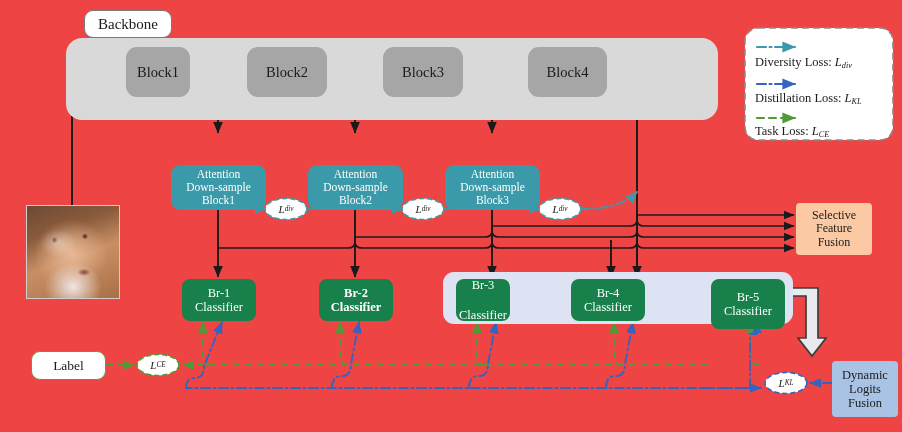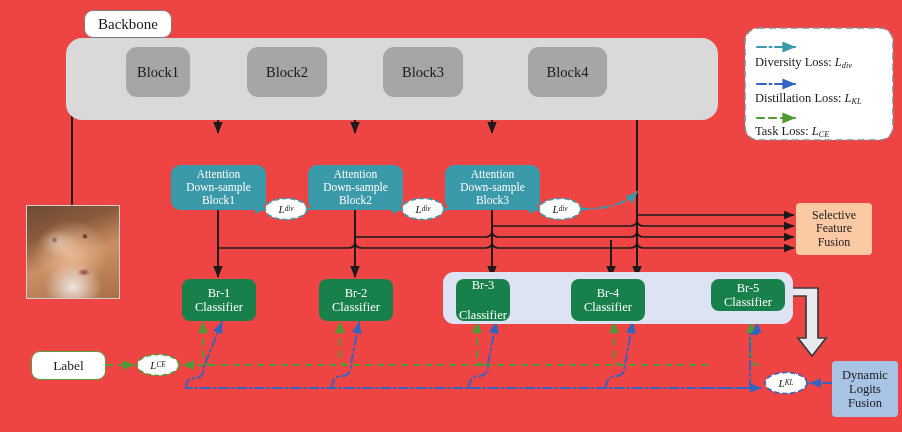--- a/index.html
+++ b/index.html
@@ -285,33 +285,33 @@
   <div class="node attn" style="left:445px; top:137px; width:95px; height:45px;">
     <span>Attention</span>
     <span>Down-sample</span>
     <span>Block3</span>
   </div>
 
   <div class="node clf" style="left:182px; top:279px; width:74px; height:42px;">
     <span>Br-1</span>
     <span>Classifier</span>
   </div>
-  <div class="node clf" style="left:319px; top:279px; width:74px; height:42px;">
+  <div class="node clf" style="left:319px; top:279px; width:74px; height:42px;font-weight:bold;">
     <span>Br-2</span>
     <span>Classifier</span>
   </div>
   <div class="node clf" style="left:456px; top:279px; width:54px; height:42px;gap:16px;">
     <span>Br-3</span>
     <span>Classifier</span>
   </div>
   <div class="node clf" style="left:571px; top:279px; width:74px; height:42px;">
     <span>Br-4</span>
     <span>Classifier</span>
   </div>
-  <div class="node clf" style="left:711px; top:279px; width:74px; height:32px;">
+  <div class="node clf" style="left:711px; top:279px; width:74px; height:50px;">
     <span>Br-5</span>
     <span>Classifier</span>
   </div>
 
   <div class="node sff" style="left:796px; top:203px; width:76px; height:52px;">
     <span>Selective</span>
     <span>Feature</span>
     <span>Fusion</span>
   </div>
 

